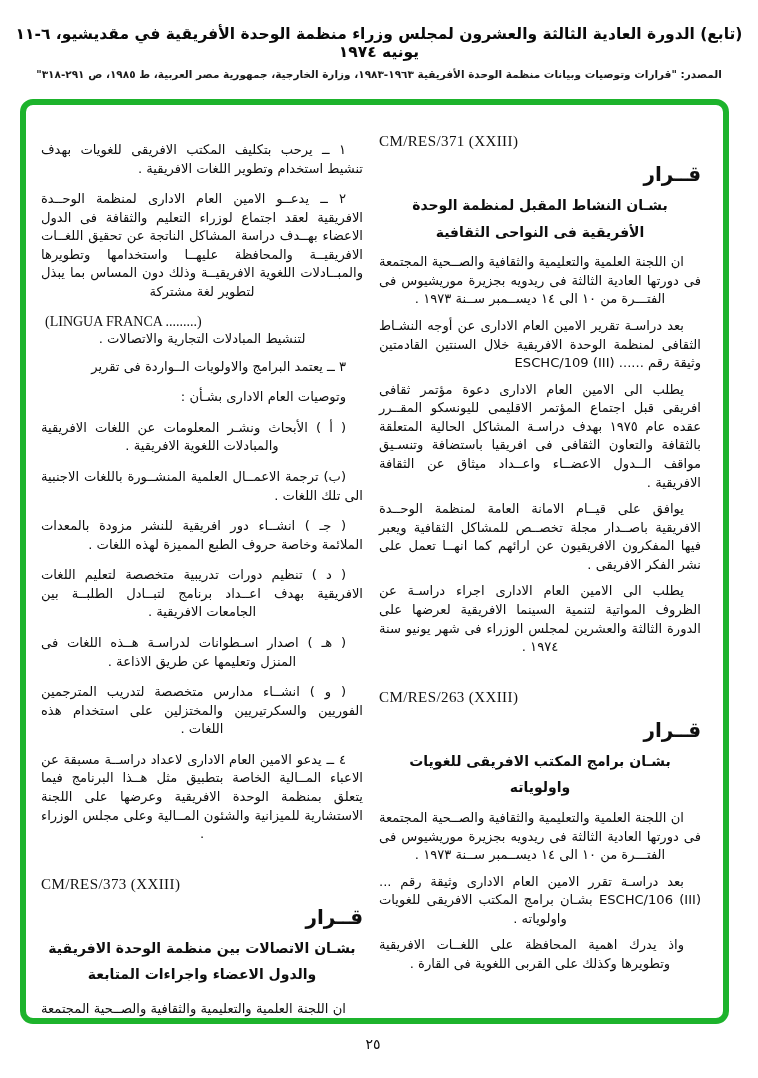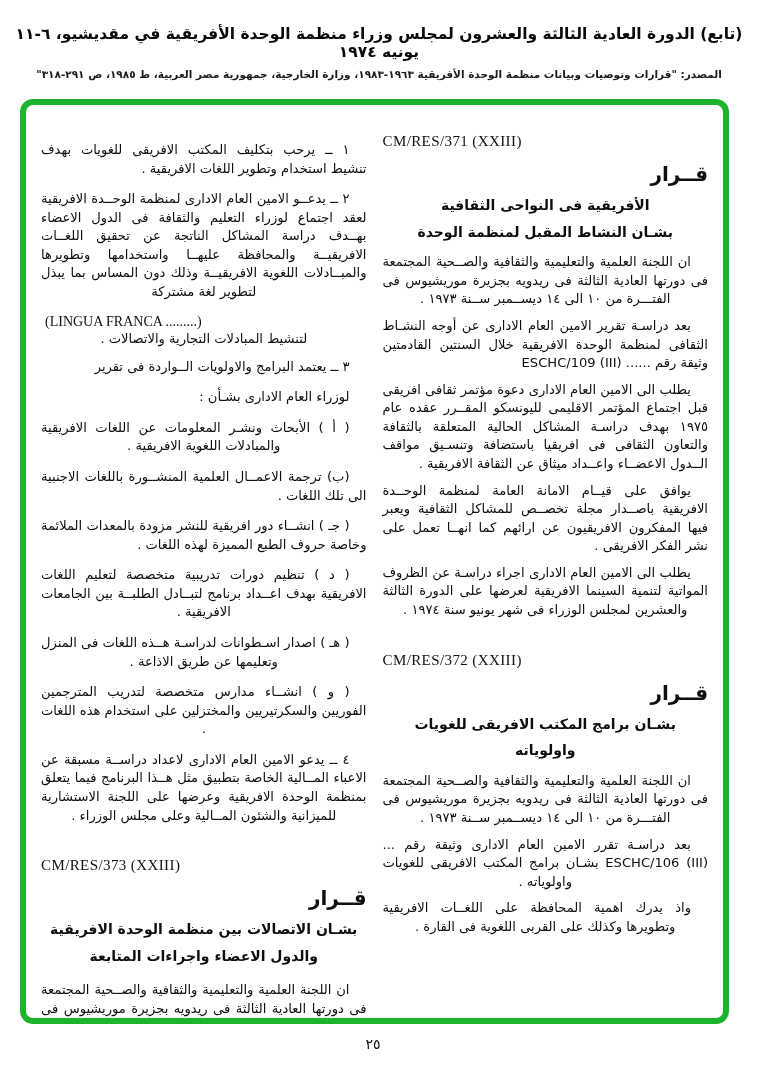--- a/index.html
+++ b/index.html
@@ -15,21 +15,21 @@
   .header { direction:rtl; text-align:center; padding-top:25px; }
   .header-line1 { font-weight:bold; font-size:15.5px; letter-spacing:0; color:#0a0a0a; }
   .header-line2 { font-weight:bold; font-size:10.5px; margin-top:7px; color:#1a1a1a; }
 
   
   .frame {
     position:absolute; left:20px; top:99px;
     width:709px; height:925px; box-sizing:border-box;
     border:6px solid #737373; border-radius:13px;
     display:flex; direction:rtl;
-    gap:16px; padding:24px 15px 10px 15px;
+    gap:16px; padding:24px 22px 10px 15px;
     overflow:hidden; background:#fff;
   }
   .col { flex:1 1 0; direction:rtl; min-width:0; }
 
   
   .ref {
     direction:ltr; text-align:left;
     font-family:"Liberation Serif", serif;
     font-size:15px; letter-spacing:0.4px; color:#111;
     margin:4px 0 2px 0;
@@ -66,44 +66,44 @@
   <div class="header">
     <div class="header-line1">(تابع) الدورة العادية الثالثة والعشرون لمجلس وزراء منظمة الوحدة الأفريقية في مقديشيو، ٦-١١ يونيه ١٩٧٤</div>
     <div class="header-line2">المصدر: "قرارات وتوصيات وبيانات منظمة الوحدة الأفريقية ١٩٦٣-١٩٨٣، وزارة الخارجية، جمهورية مصر العربية، ط ١٩٨٥، ص ٢٩١-٣١٨"</div>
   </div>
 
   <div class="frame" style="border-color: rgb(29, 179, 44);">
     <div class="col col-right" id="col-right">
         <div class="ref">CM/RES/371 (XXIII)</div>
         <div class="title">قــرار</div>
         <div class="subtitle">
+          <div>بشـان النشاط المقبل لمنظمة الوحدة</div>
           <div>الأفريقية فى النواحى الثقافية</div>
-          <div>بشـان النشاط المقبل لمنظمة الوحدة</div>
         </div>
         <p class="para center-last">ان اللجنة العلمية والتعليمية والثقافية والصــحية المجتمعة فى دورتها العادية الثالثة فى ريدويه بجزيرة موريشيوس فى الفتـــرة من ١٠ الى ١٤ ديســمبر ســنة ١٩٧٣ .</p>
         <p class="para">بعد دراسـة تقرير الامين العام الادارى عن أوجه النشـاط الثقافى لمنظمة الوحدة الافريقية خلال السنتين القادمتين وثيقة رقم ...... ESCHC/109 (III)</p>
         <p class="para">يطلب الى الامين العام الادارى دعوة مؤتمر ثقافى افريقى قبل اجتماع المؤتمر الاقليمى لليونسكو المقــرر عقده عام ١٩٧٥ بهدف دراسـة المشاكل الحالية المتعلقة بالثقافة والتعاون الثقافى فى افريقيا باستضافة وتنسـيق مواقف الــدول الاعضــاء واعــداد ميثاق عن الثقافة الافريقية .</p>
         <p class="para">يوافق على قيــام الامانة العامة لمنظمة الوحــدة الافريقية باصــدار مجلة تخصــص للمشاكل الثقافية ويعبر فيها المفكرون الافريقيون عن ارائهم كما انهــا تعمل على نشر الفكر الافريقى .</p>
         <p class="para center-last">يطلب الى الامين العام الادارى اجراء دراسـة عن الظروف المواتية لتنمية السينما الافريقية لعرضها على الدورة الثالثة والعشرين لمجلس الوزراء فى شهر يونيو سنة ١٩٧٤ .</p>
-        <div class="ref mt-lg">CM/RES/372 (XXIII)</div>
+        <div class="ref mt-lg">CM/RES/263 (XXIII)</div>
         <div class="title">قــرار</div>
         <div class="subtitle">
           <div>بشـان برامج المكتب الافريقى للغويات واولوياته</div>
         </div>
         <p class="para center-last">ان اللجنة العلمية والتعليمية والثقافية والصــحية المجتمعة فى دورتها العادية الثالثة فى ريدويه بجزيرة موريشيوس فى الفتـــرة من ١٠ الى ١٤ ديســمبر ســنة ١٩٧٣ .</p>
         <p class="para center-last">بعد دراسـة تقرر الامين العام الادارى وثيقة رقم ... ESCHC/106 (III) بشـان برامج المكتب الافريقى للغويات واولوياته .</p>
         <p class="para center-last">واذ يدرك اهمية المحافظة على اللغــات الافريقية وتطويرها وكذلك على القربى اللغوية فى القارة .</p>
       </div>
     <div class="col col-left" id="col-left">
         <p class="para">١ ــ يرحب بتكليف المكتب الافريقى للغويات بهدف تنشيط استخدام وتطوير اللغات الافريقية .</p>
         <p class="para center-last mt-md">٢ ــ يدعــو الامين العام الادارى لمنظمة الوحــدة الافريقية لعقد اجتماع لوزراء التعليم والثقافة فى الدول الاعضاء بهــدف دراسة المشاكل الناتجة عن تحقيق اللغــات الافريقيــة والمحافظة عليهــا واستخدامها وتطويرها والمبــادلات اللغوية الافريقيــة وذلك دون المساس بما يبذل لتطوير لغة مشتركة</p>
         <div class="latin">(LINGUA FRANCA .........)</div>
         <div class="centerline">لتنشيط المبادلات التجارية والاتصالات .</div>
         <p class="para">٣ ــ يعتمد البرامج والاولويات الــواردة فى تقرير</p>
-        <p class="para mt-sm">لوزراء العام الادارى بشـأن :</p>
+        <p class="para mt-sm">وتوصيات العام الادارى بشـأن :</p>
         <p class="para center-last mt-md">( أ ) الأبحاث ونشـر المعلومات عن اللغات الافريقية والمبادلات اللغوية الافريقية .</p>
         <p class="para mt-md">(ب) ترجمة الاعمــال العلمية المنشــورة باللغات الاجنبية الى تلك اللغات .</p>
         <p class="para mt-md">( جـ ) انشــاء دور افريقية للنشر مزودة بالمعدات الملائمة وخاصة حروف الطبع المميزة لهذه اللغات .</p>
         <p class="para center-last">( د ) تنظيم دورات تدريبية متخصصة لتعليم اللغات الافريقية بهدف اعــداد برنامج لتبــادل الطلبــة بين الجامعات الافريقية .</p>
         <p class="para center-last mt-md">( هـ ) اصدار اسـطوانات لدراسـة هــذه اللغات فى المنزل وتعليمها عن طريق الاذاعة .</p>
         <p class="para center-last mt-md">( و ) انشــاء مدارس متخصصة لتدريب المترجمين الفوريين والسكرتيريين والمختزلين على استخدام هذه اللغات .</p>
         <p class="para center-last mt-md">٤ ــ يدعو الامين العام الادارى لاعداد دراســة مسبقة عن الاعباء المــالية الخاصة بتطبيق مثل هــذا البرنامج فيما يتعلق بمنظمة الوحدة الافريقية وعرضها على اللجنة الاستشارية للميزانية والشئون المــالية وعلى مجلس الوزراء .</p>
         <div class="ref mt-lg">CM/RES/373 (XXIII)</div>
         <div class="title">قــرار</div>
         <div class="subtitle">

